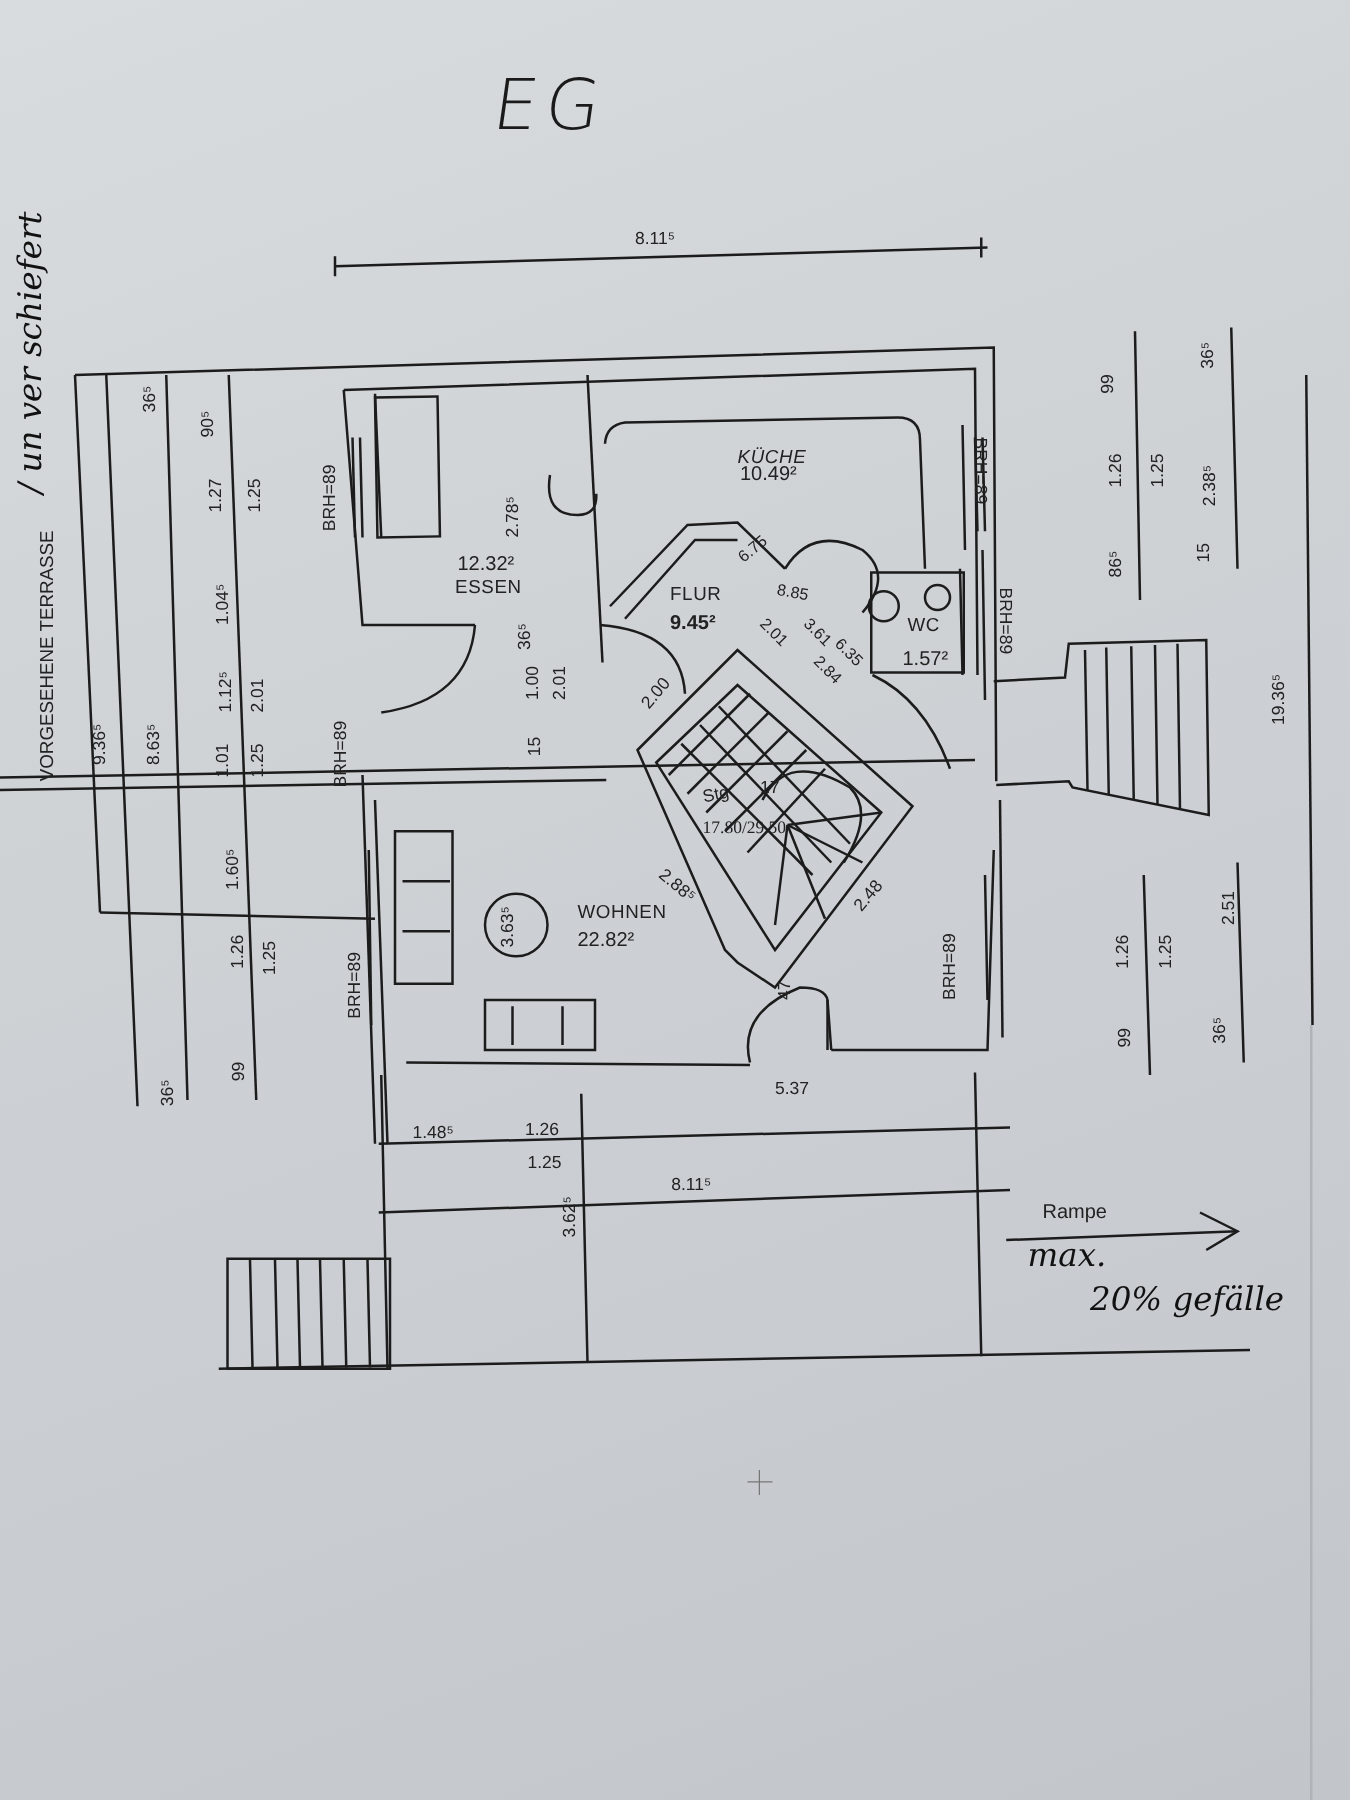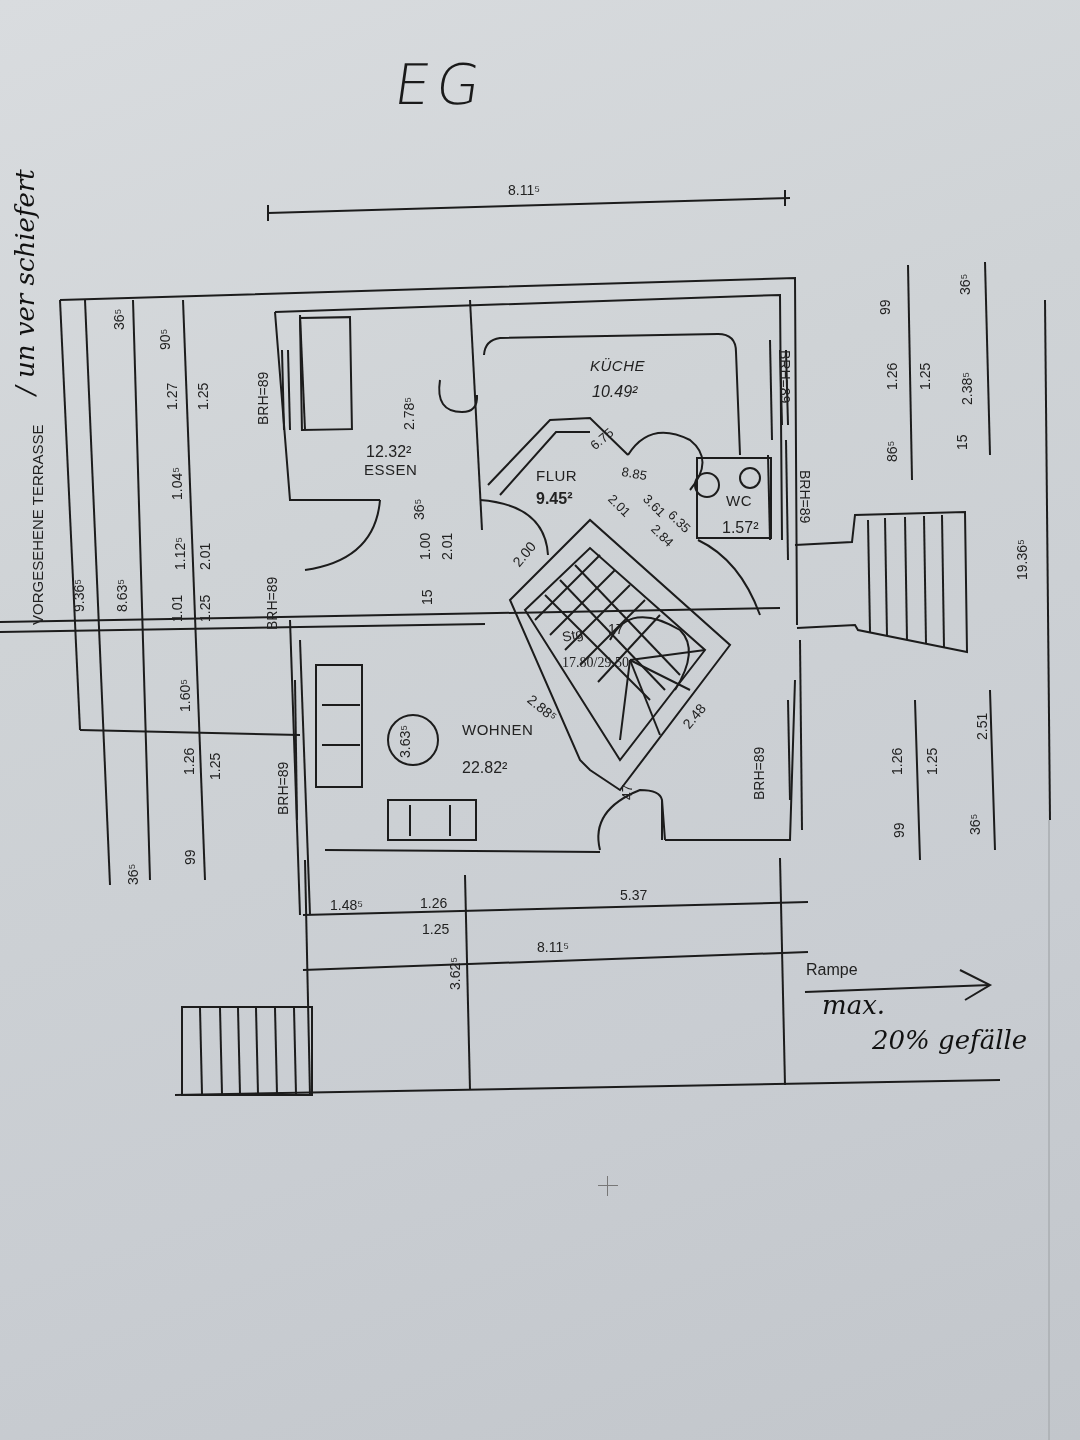--- a/index.html
+++ b/index.html
@@ -150,45 +150,45 @@
     <line x1="295" y1="680" x2="297" y2="820"></line>
   </g>
 </svg>
 
 <div class="hand title-eg">EG</div>
 
 <div class="vtext rot90" style="left:10px;top:395px;font-size:26px;font-family:'DejaVu Serif',serif;font-style:italic;color:#111;">/ un ver schiefert</div>
 <div class="vtext rot90 lbl" style="left:30px;top:625px;font-size:15px;">VORGESEHENE TERRASSE</div>
 
 <div class="lbl room-name" style="left:590px;top:358px;font-style:italic;">KÜCHE</div>
-<div class="lbl room-area" style="left:592px;top:384px;font-style:italic;">10.49²</div>
+<div class="lbl room-area" style="left:592px;top:372px;">10.49²</div>
 <div class="lbl room-name" style="left:364px;top:422px;margin-top:40px;">ESSEN</div>
 <div class="lbl room-area" style="left:366px;top:444px;">12.32²</div>
 <div class="lbl room-name" style="left:536px;top:468px;">FLUR</div>
 <div class="lbl room-area" style="left:536px;top:491px;font-weight:bold;">9.45²</div>
 <div class="lbl room-name" style="left:726px;top:493px;">WC</div>
 <div class="lbl room-area" style="left:722px;top:520px;">1.57²</div>
 <div class="lbl room-name" style="left:462px;top:722px;">WOHNEN</div>
-<div class="lbl room-area" style="left:462px;top:745px;margin-top:15px;">22.82²</div>
+<div class="lbl room-area" style="left:462px;top:745px;">22.82²</div>
 
 <div class="lbl rot90 dim" style="left:256px;top:425px;">BRH=89</div>
 <div class="lbl rot90 dim" style="left:265px;top:630px;">BRH=89</div>
 <div class="lbl rot90 dim" style="left:276px;top:815px;">BRH=89</div>
 <div class="lbl dim" style="left:792px;top:350px;transform:rotate(90deg);transform-origin:left top;">BRH=89</div>
 <div class="lbl dim" style="left:812px;top:470px;transform:rotate(90deg);transform-origin:left top;">BRH=89</div>
 <div class="lbl rot90 dim" style="left:752px;top:800px;">BRH=89</div>
 
 <div class="lbl dim" style="left:562px;top:628px;transform:rotate(-12deg);">Stg</div>
 <div class="lbl dim" style="left:608px;top:622px;">17</div>
 <div class="lbl dim" style="left:562px;top:656px;font-family:Liberation Serif, serif;">17.80/29.50</div>
 
 <div class="lbl dim" style="left:508px;top:183px;">8.11⁵</div>
 <div class="lbl dim" style="left:330px;top:898px;">1.48⁵</div>
 <div class="lbl dim" style="left:420px;top:896px;">1.26</div>
-<div class="lbl dim" style="left:620px;top:888px;">5.37</div>
+<div class="lbl dim" style="left:620px;top:863px;">5.37</div>
 <div class="lbl dim" style="left:422px;top:922px;">1.25</div>
 <div class="lbl dim" style="left:537px;top:940px;">8.11⁵</div>
 <div class="lbl rot90 dim" style="left:448px;top:990px;">3.62⁵</div>
 
 <div class="lbl rot90 dim" style="left:72px;top:612px;">9.36⁵</div>
 <div class="lbl rot90 dim" style="left:115px;top:612px;">8.63⁵</div>
 <div class="lbl rot90 dim" style="left:112px;top:330px;">36⁵</div>
 <div class="lbl rot90 dim" style="left:158px;top:350px;">90⁵</div>
 <div class="lbl rot90 dim" style="left:165px;top:410px;">1.27</div>
 <div class="lbl rot90 dim" style="left:170px;top:500px;">1.04⁵</div>
@@ -228,17 +228,17 @@
 <div class="lbl rot90 dim" style="left:958px;top:295px;">36⁵</div>
 <div class="lbl rot90 dim" style="left:960px;top:405px;">2.38⁵</div>
 <div class="lbl rot90 dim" style="left:955px;top:450px;">15</div>
 <div class="lbl rot90 dim" style="left:890px;top:775px;">1.26</div>
 <div class="lbl rot90 dim" style="left:925px;top:775px;">1.25</div>
 <div class="lbl rot90 dim" style="left:892px;top:838px;">99</div>
 <div class="lbl rot90 dim" style="left:975px;top:740px;">2.51</div>
 <div class="lbl rot90 dim" style="left:968px;top:835px;">36⁵</div>
 <div class="lbl rot90 dim" style="left:1015px;top:580px;">19.36⁵</div>
 
-<div class="lbl" style="left:806px;top:962px;font-size:16px;">Rampe</div>
+<div class="lbl" style="left:834px;top:962px;font-size:16px;">Rampe</div>
 <div class="rampe-note" style="left:822px;top:990px;font-style:italic;">max.</div>
 <div class="rampe-note" style="left:872px;top:1025px;">20% gefälle</div>
 
 <div class="cursor-mark"></div>
 
 </body></html>

